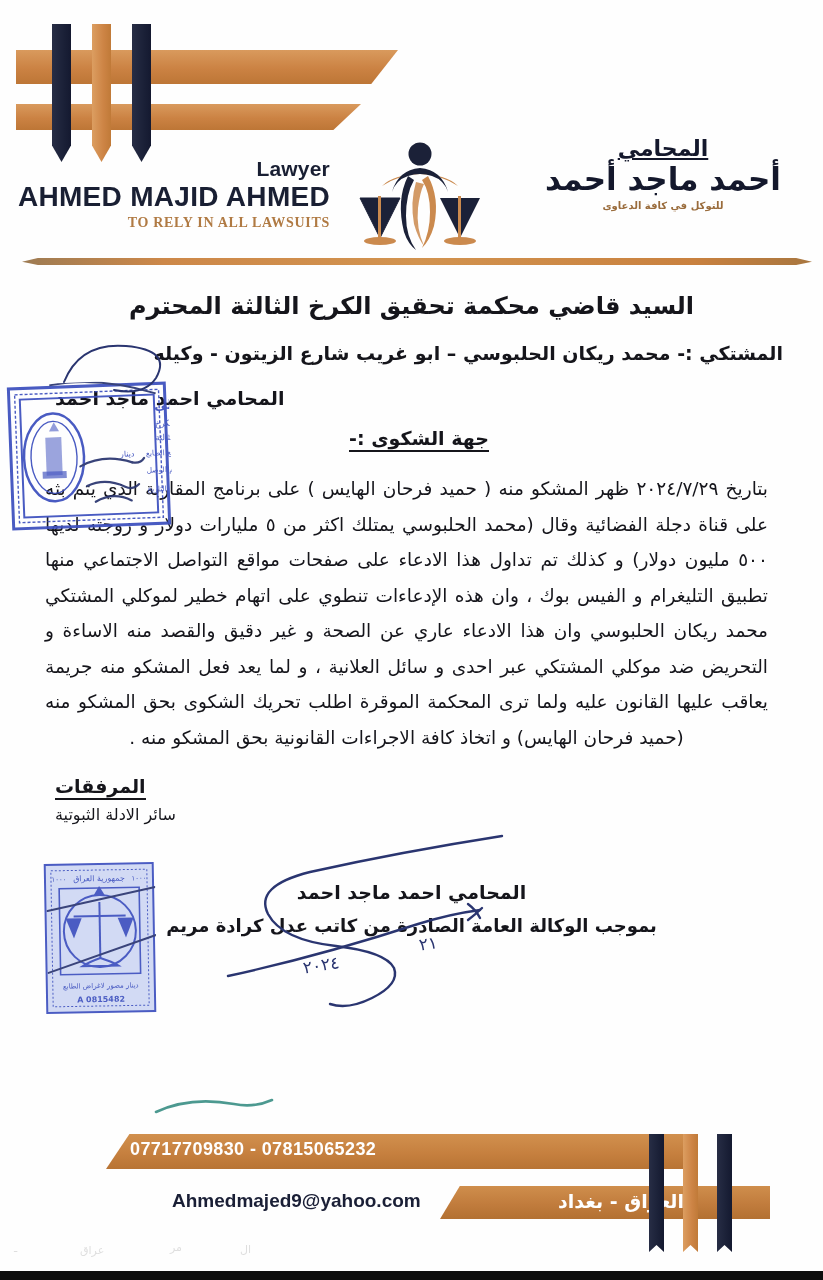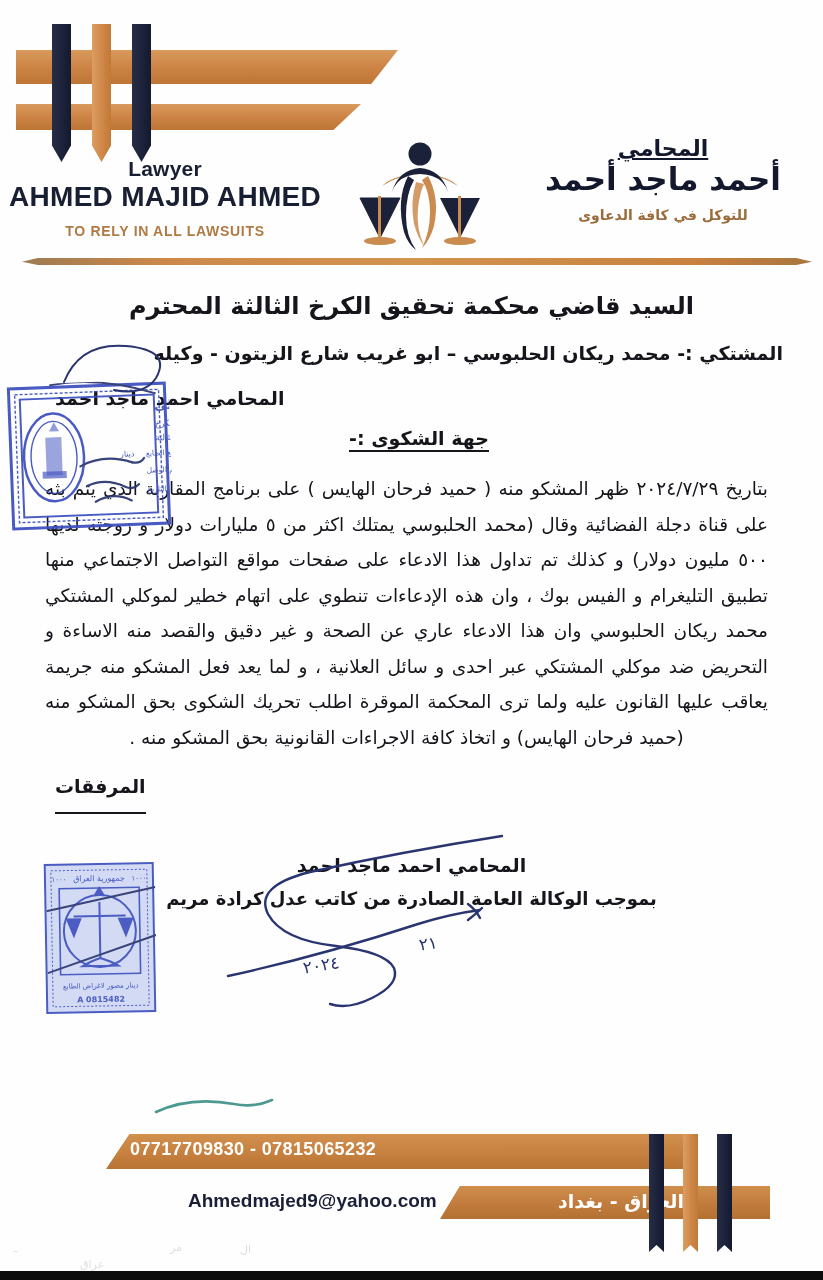--- a/index.html
+++ b/index.html
@@ -61,46 +61,45 @@
     clip-path: polygon(0 0, 100% 0, 100% 88%, 50% 100%, 0 88%);
   }
   .bar-v-a { left: 44px; }
   .bar-v-b { left: 84px; }
   .bar-v-c { left: 124px; }
 
   .lh-name-block {
     position: absolute;
     left: 0; top: 158px;
     width: 330px;
-    text-align: center;
     color: #191f33;
   }
   .lh-lawyer {
     font-family: "Liberation Sans", sans-serif;
     font-size: 21px;
     font-weight: bold;
     letter-spacing: .2px;
     line-height: 1.08;
   }
   .lh-fullname {
     font-family: "Liberation Sans", sans-serif;
     font-size: 28px;
     font-weight: bold;
     letter-spacing: .3px;
     line-height: 1.1;
     margin-top: 1px;
     white-space: nowrap;
   }
   .lh-tagline {
-    font-family: Liberation Sans, sans-serif;
+    font-family: Liberation Serif, serif;
     font-size: 14px;
     font-weight: bold;
     color: #b07a43;
     letter-spacing: .7px;
-    margin-top: 11px;
+    margin-top: 3px;
   }
 
   .lh-emblem {
     position: absolute;
     left: 352px; top: 140px;
     width: 136px; height: 112px;
   }
 
   .lh-ar-block {
     position: absolute;
@@ -117,25 +116,25 @@
     text-decoration: underline;
   }
   .lh-ar-2 {
     font-size: 31px;
     font-weight: bold;
     letter-spacing: 2px;
     line-height: 1.12;
     margin-top: 2px;
   }
   .lh-ar-3 {
-    font-size: 14px;
+    font-size: 10px;
     font-weight: bold;
     color: #9a6c3c;
     letter-spacing: 1.2px;
-    margin-top: 10px;
+    margin-top: 3px;
   }
 
   .lh-divider {
     position: absolute;
     left: 22px; top: 258px;
     width: 790px; height: 7px;
     background: linear-gradient(90deg,#9d7b53 0%, #cd8849 18%, #d2934f 50%, #c9813f 85%, #a8763f 100%);
     clip-path: polygon(2% 0, 98% 0, 100% 55%, 98% 100%, 2% 100%, 0 55%);
   }
 
@@ -189,21 +188,21 @@
   }
   .attachments-heading {
     margin: 20px 40px 0 55px;
     text-align: left;
     direction: rtl;
     font-size: 19px;
     font-weight: bold;
   }
   .attachments-heading span {
     border-bottom: 2px solid #15151b;
-    padding-bottom: 15px;
+    padding-bottom: 1px;
   }
   .attachments-item {
     margin: 8px 40px 0 55px;
     text-align: left;
     direction: rtl;
     font-size: 16px;
   }
 
   .sign-block {
     margin-top: 52px;
@@ -288,21 +287,21 @@
     position: absolute;
     right: 85px; top: 80px;
     direction: rtl;
     font-size: 19px;
     font-weight: bold;
     color: #ffffff;
     letter-spacing: .5px;
   }
   .ft-email-text {
     position: absolute;
-    left: 188px; top: 80px;
+    left: 172px; top: 80px;
     font-family: "Liberation Sans", sans-serif;
     font-size: 19px;
     font-weight: bold;
     color: #1a1f36;
     direction: ltr;
   }
   .ft-grid {
     position: absolute;
     right: 8px; top: 0;
     width: 120px; height: 150px;
@@ -399,20 +398,21 @@
 
     <div class="subject-heading">
       <span>جهة الشكوى :-</span>
     </div>
 
     <div class="body-text">بتاريخ ٢٠٢٤/٧/٢٩ ظهر المشكو منه ( حميد فرحان الهايس )  على برنامج المقاربة الذي يتم بثه على قناة دجلة الفضائية وقال (محمد الحلبوسي يمتلك اكثر من ٥ مليارات دولار و زوجته لديها ٥٠٠ مليون دولار) و كذلك تم تداول هذا الادعاء على صفحات مواقع التواصل الاجتماعي منها تطبيق التليغرام و الفيس بوك ، وان هذه الإدعاءات تنطوي على اتهام خطير لموكلي المشتكي محمد ريكان الحلبوسي وان هذا الادعاء عاري عن الصحة و غير دقيق والقصد منه الاساءة و التحريض ضد موكلي المشتكي عبر احدى و سائل العلانية  ،  و لما يعد فعل المشكو منه جريمة يعاقب عليها القانون عليه ولما ترى المحكمة الموقرة اطلب تحريك الشكوى بحق المشكو منه (حميد فرحان الهايس) و اتخاذ كافة الاجراءات القانونية بحق المشكو منه .</div>
 
     <div class="attachments-heading">
       <span>المرفقات</span>
     </div>
+    <div class="attachments-item">سائر الادلة الثبوتية</div>
 
     <div class="sign-block">
       <div class="sign-line">المحامي احمد ماجد احمد</div>
       <div class="sign-line small">بموجب الوكالة العامة الصادرة من كاتب عدل كرادة مريم</div>
     </div>
   </div>
 
   <div class="stamp-court">
     <svg viewBox="0 0 163 148" width="163" height="148" aria-hidden="true">
       <g stroke="#3c4fbe" fill="none">
@@ -515,20 +515,20 @@
     <div class="ft-email-text">Ahmedmajed9@yahoo.com</div>
 
     <div class="ft-grid">
       <div class="ft-bar-v dark" style="left:8px;"></div>
       <div class="ft-bar-v orange" style="left:42px;"></div>
       <div class="ft-bar-v dark" style="left:76px;"></div>
     </div>
 
     <div class="bleed-marks">
       <span style="left:4px;  top:4px;">ـ</span>
-      <span style="left:70px; top:20px;">عراق</span>
+      <span style="left:70px; top:6px;">عراق</span>
       <span style="left:160px;top:3px;">مر</span>
       <span style="left:230px;top:5px;">ال</span>
     </div>
   </div>
 
   <div class="bottom-strip"></div>
 </div>
 
 </body></html>

